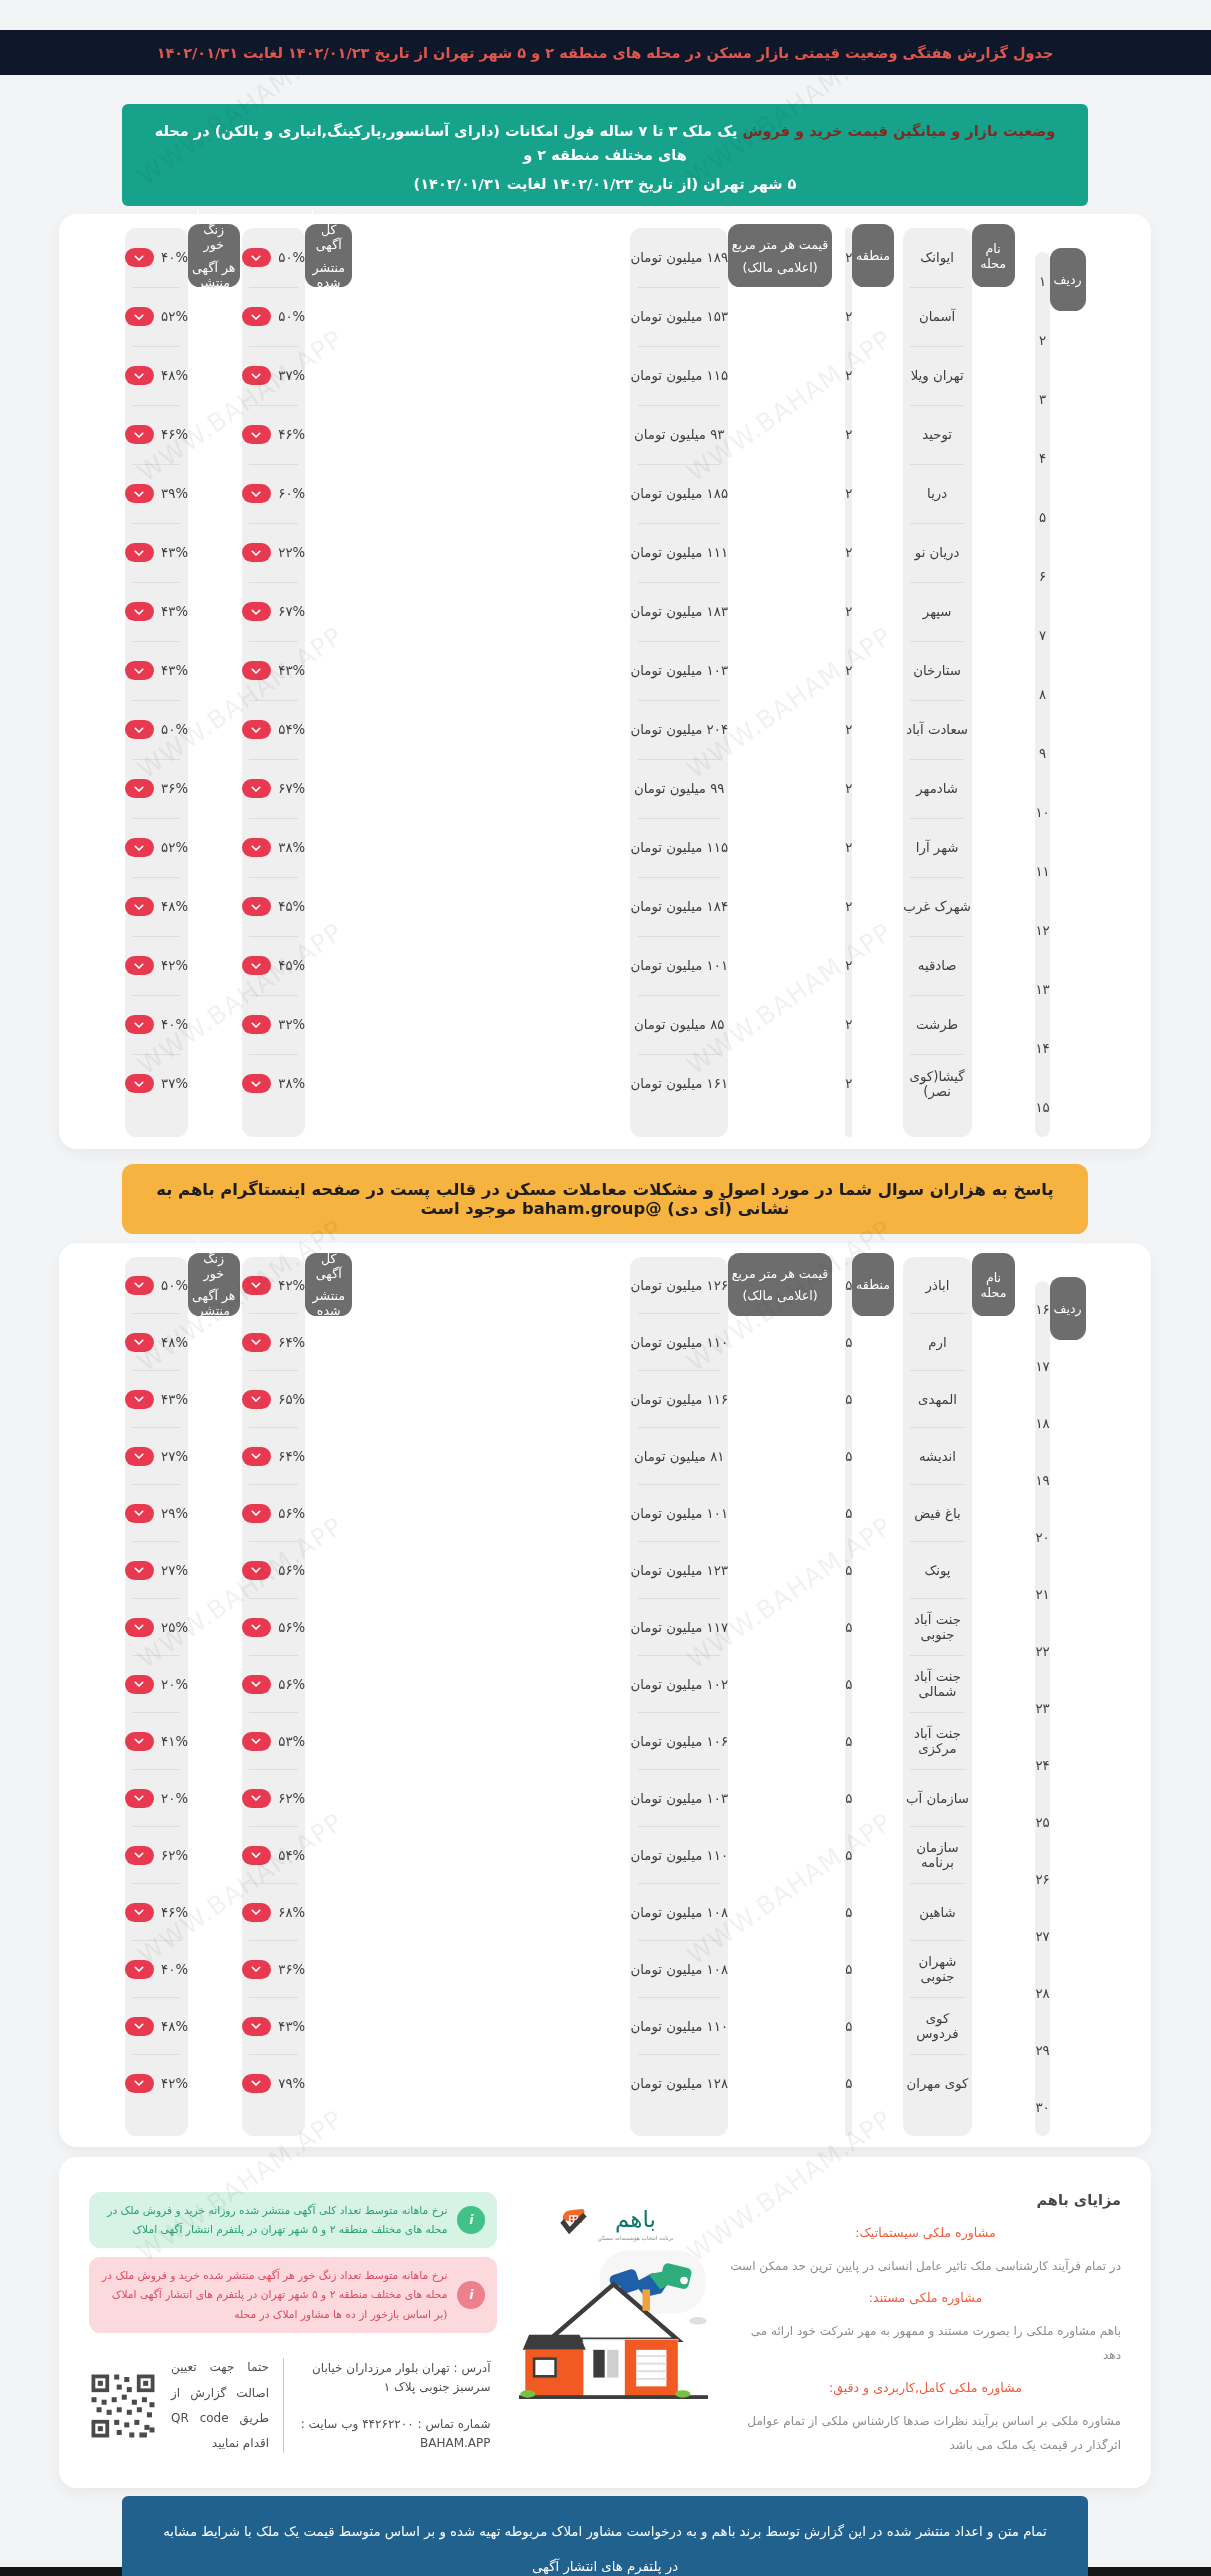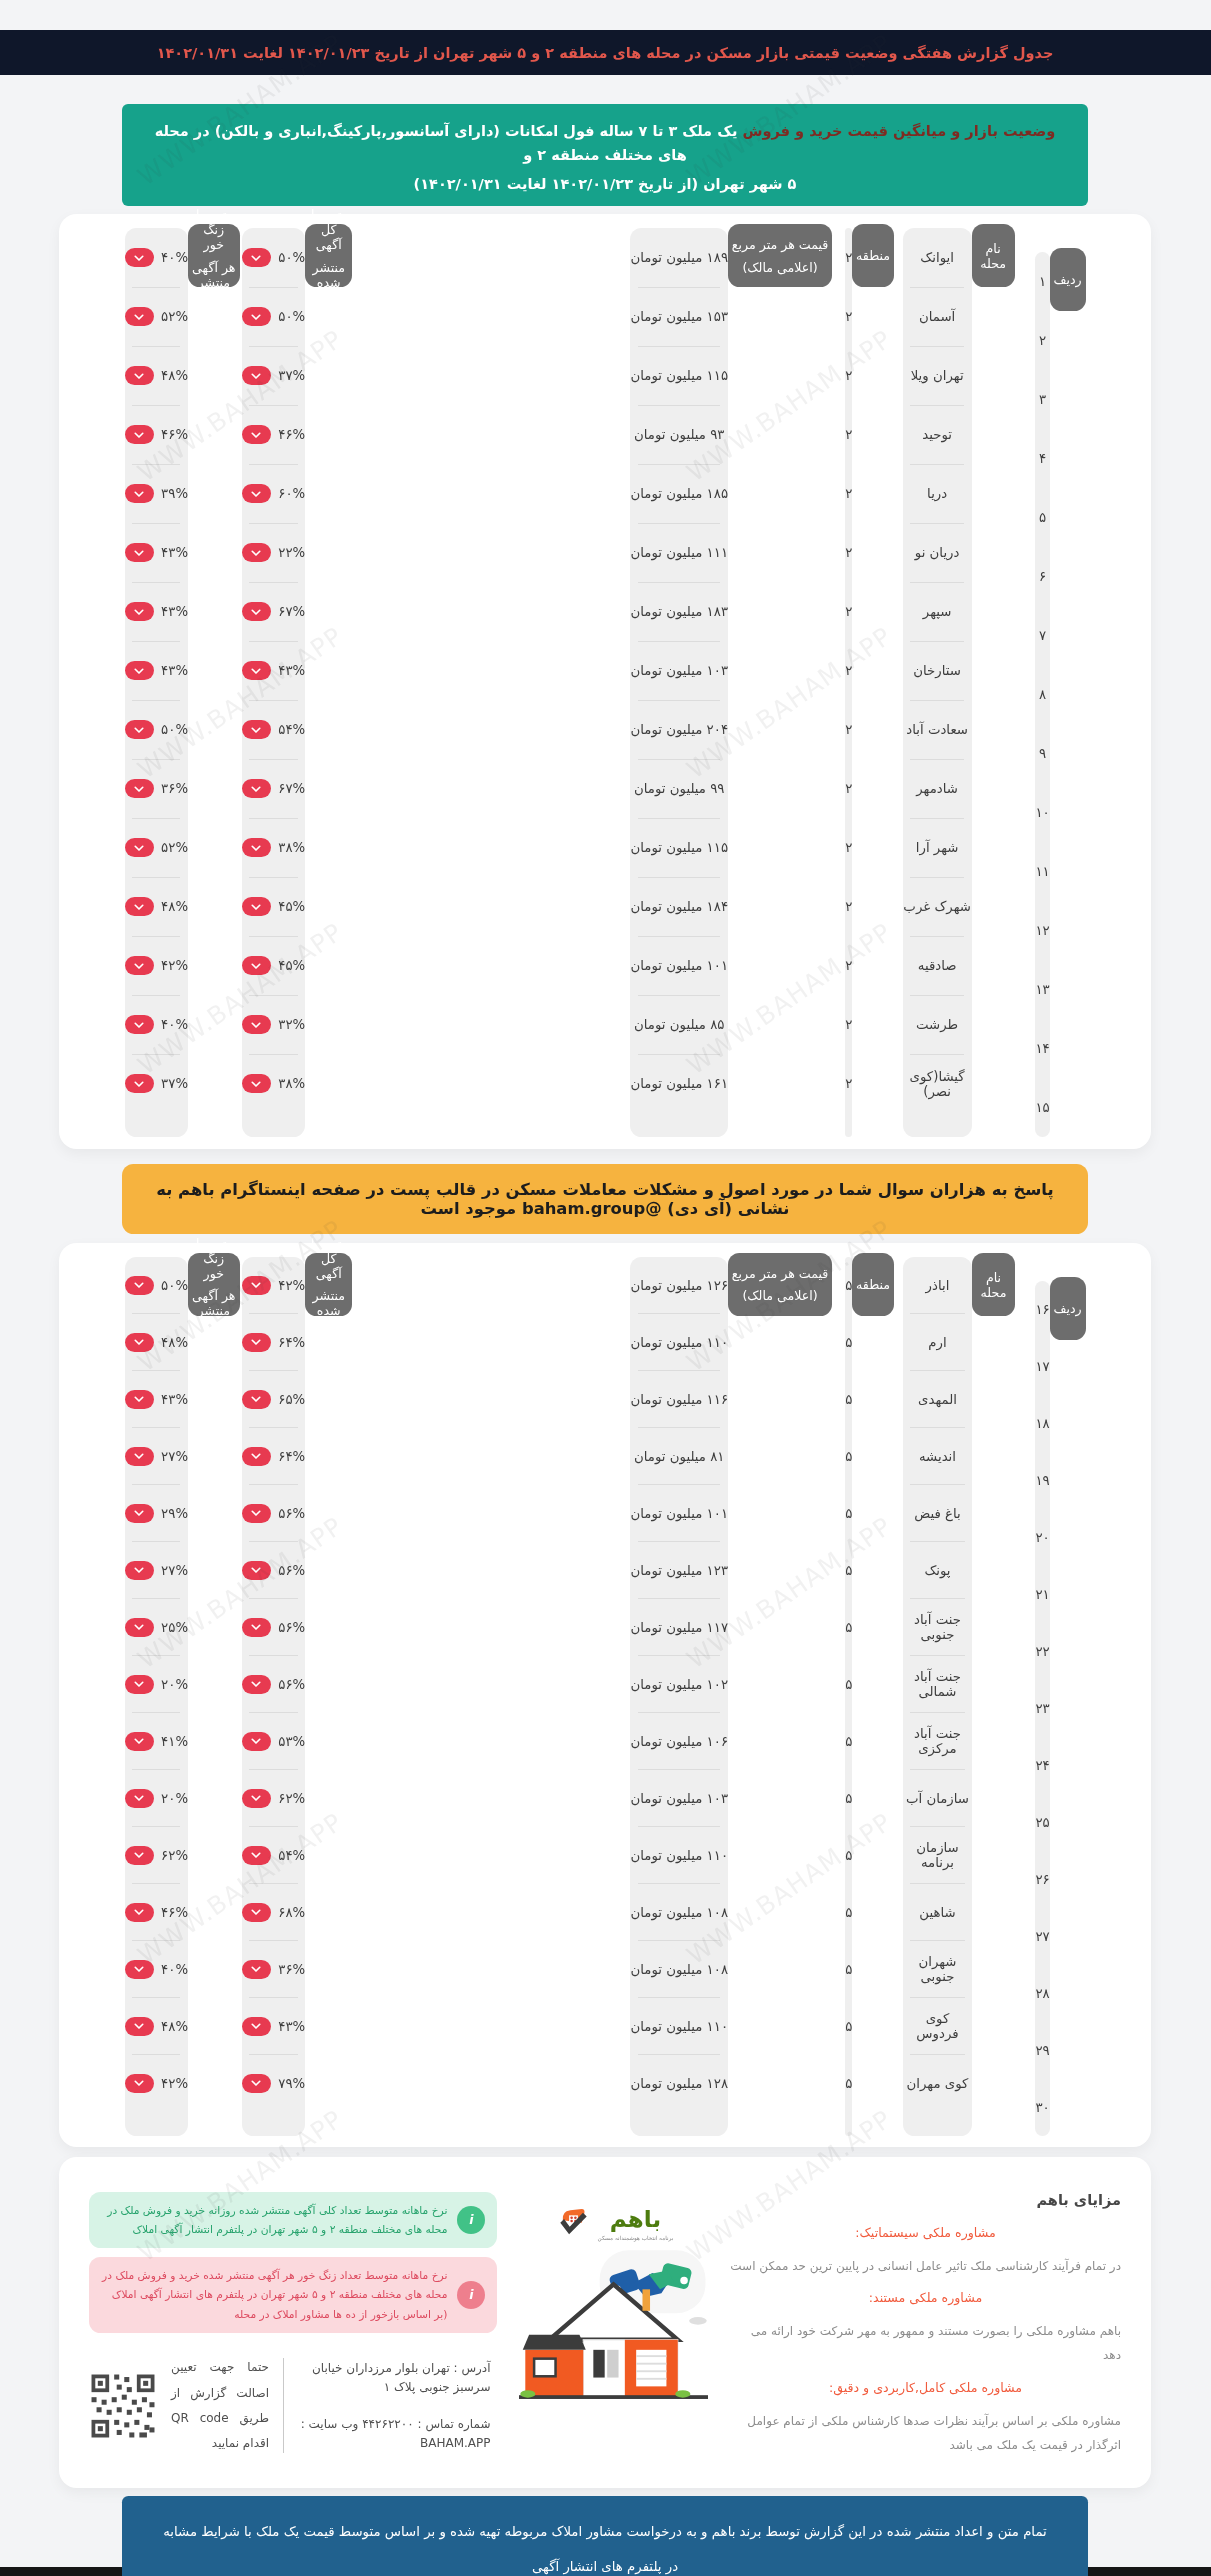--- a/index.html
+++ b/index.html
@@ -52,21 +52,21 @@
     display:flex; flex-direction:row; gap:12.6px; min-height:281px; }
 
   .benefits { width:391px; }
   .benefits .btitle { color:#474747; font-size:14.5px; font-weight:bold; margin-bottom:16.4px; }
   .benefit-h { color:#f15b3d; font-size:12.6px; margin-bottom:14px;text-align:center; }
   .benefit-b { color:#8c8c8c; font-size:12px; line-height:2.0; margin-bottom:12.6px; }
 
   .centercol { width:208px; display:flex; flex-direction:column; align-items:center; }
   .logo { display:flex; align-items:center; gap:5px; margin-top:11.4px; }
   .logo .ltxt { display:flex; flex-direction:column; align-items:center; }
-  .logo .lname { color:#4d7c0f; font-size:23px; font-weight:bold; line-height:1; }
+  .logo .lname { color:#0f766e; font-size:23px; font-weight:normal; line-height:1; }
   .logo .ltag { color:#8a8a8a; font-size:5.7px; margin-top:3.8px; }
 
   .leftcol { flex:1; display:flex; flex-direction:column; }
   .note { border-radius:11.4px; padding:8.8px 11.4px; display:flex; align-items:center; gap:10px;
     font-size:10.7px; line-height:1.8; margin-bottom:8.8px; }
   .note .ic { width:28px; height:28px; border-radius:50%; color:#fff; font-size:12.6px; font-weight:bold;
     display:flex; align-items:center; justify-content:center; flex:0 0 auto; font-style:italic; }
   .note-green { background:#d7f3e6; color:#27a36d; }
   .note-green .ic { background:#41c287; }
   .note-red { background:#fbd9dd; color:#dd4a5f; }

